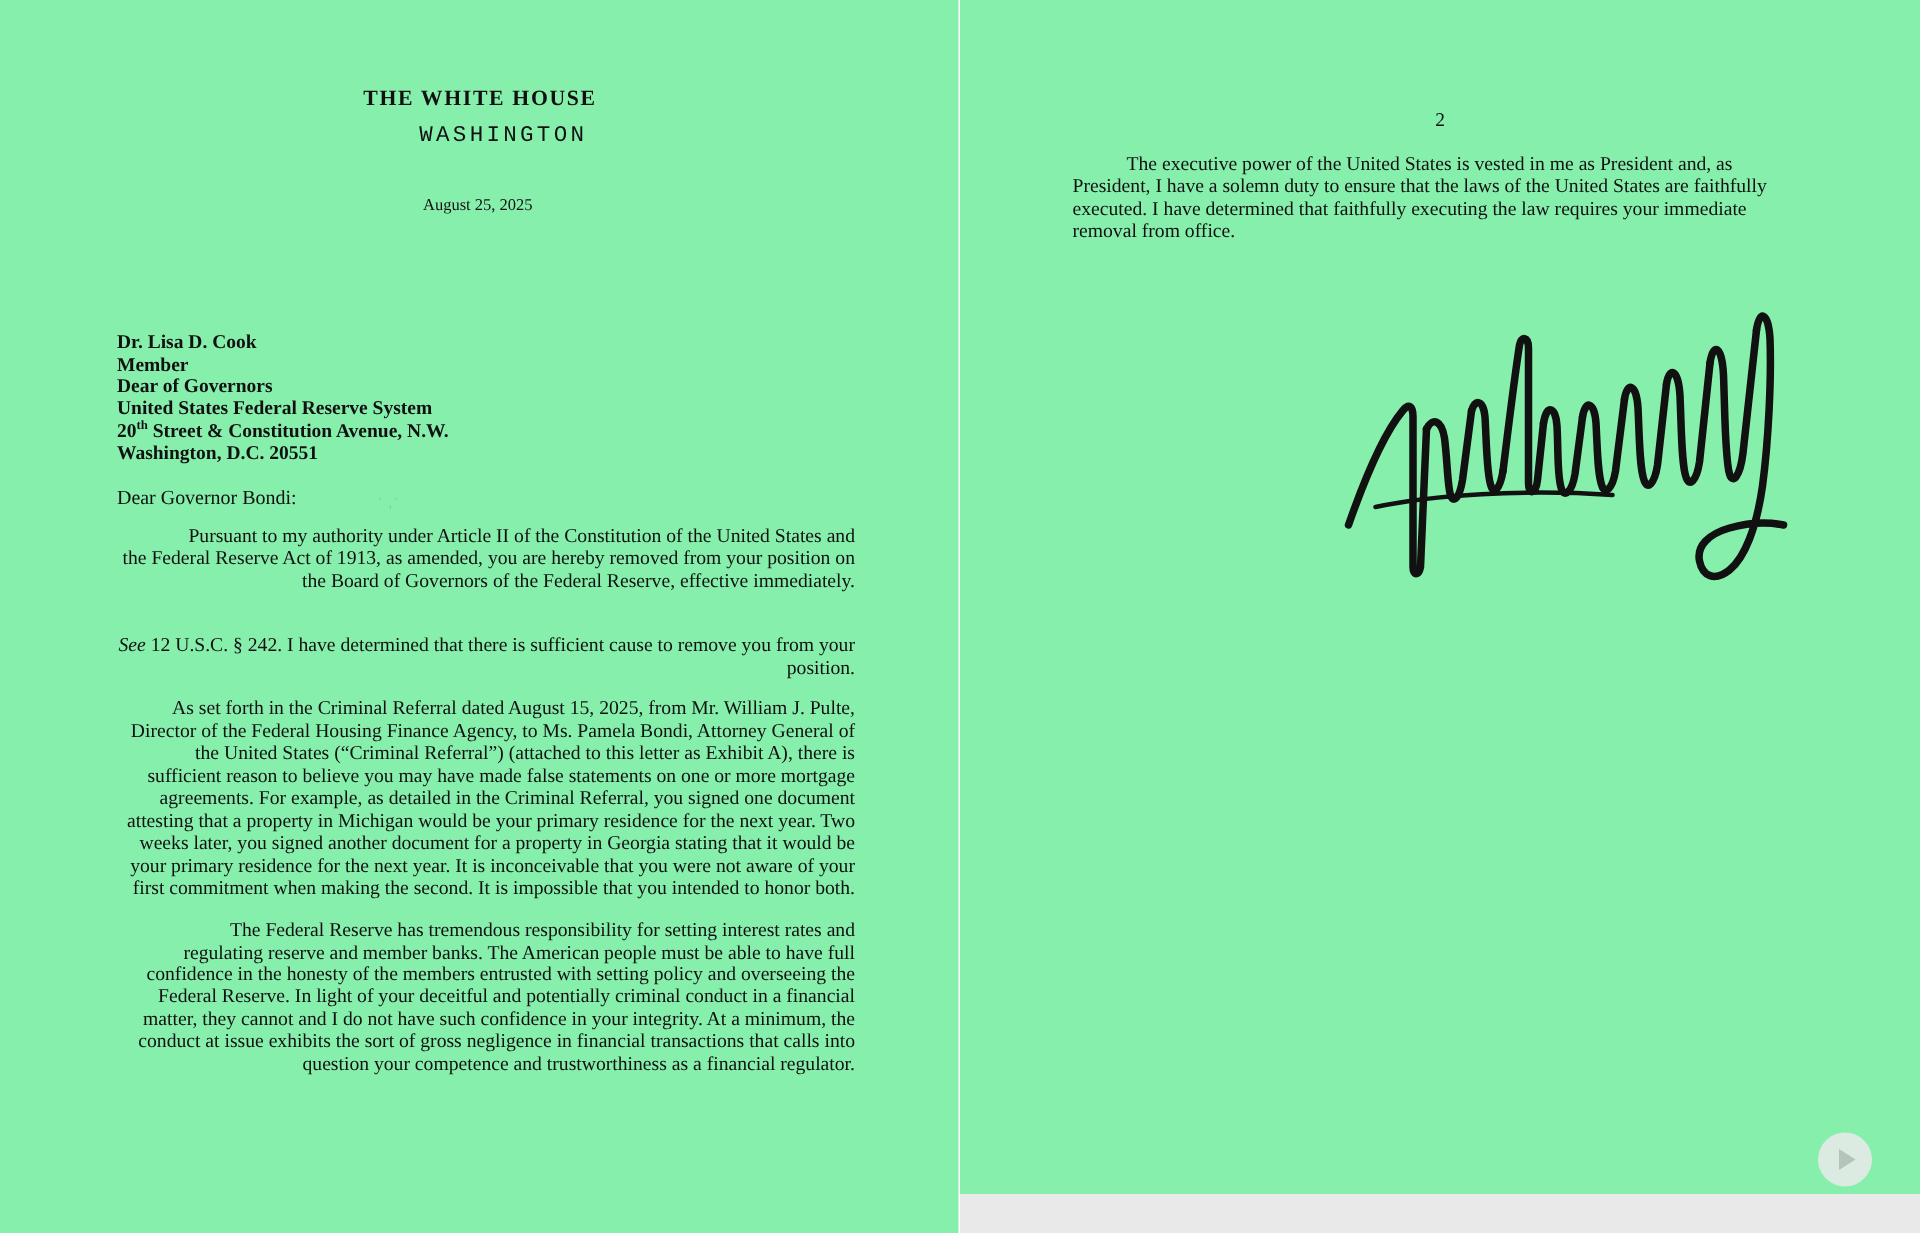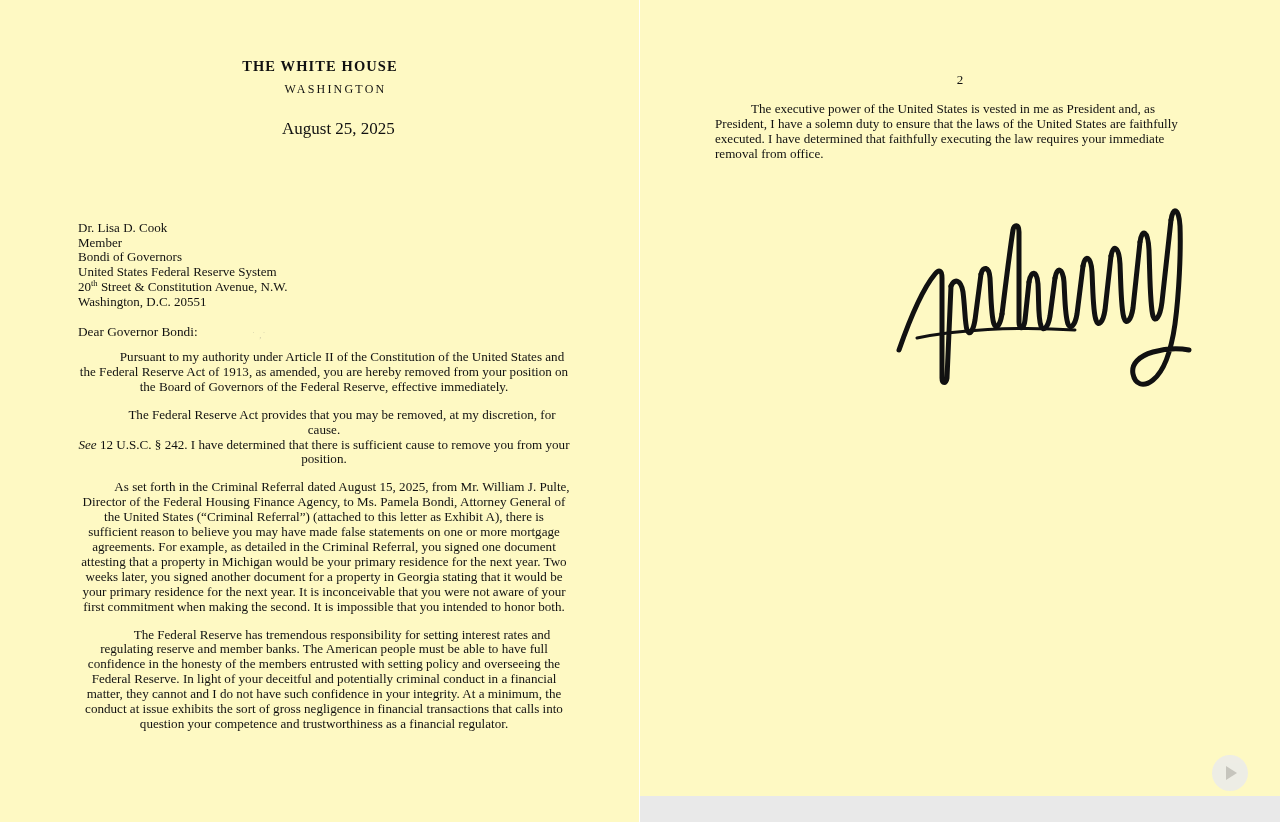--- a/index.html
+++ b/index.html
@@ -11,21 +11,21 @@
     width: 1280px;
     height: 822px;
     position: relative;
     overflow: hidden;
     font-family: "Liberation Serif", serif;
     color: #111111;
   }
   .page {
     position: absolute;
     top: 0;
-    background: #fef9c3;
+    background: #86efac;
   }
   
   #page-one {
     left: 0;
     width: 640px;
     height: 822px;
   }
   .letterhead {
     position: absolute;
     left: 0;
@@ -33,59 +33,59 @@
     top: 58px;
     text-align: center;
   }
   .letterhead .wh-title {
     font-family: "Liberation Serif", serif;
     font-weight: bold;
     font-size: 14.5px;
     letter-spacing: 1.1px;
   }
   .letterhead .wh-sub {
-    font-family: Liberation Serif, serif;
-    font-size: 12px;
+    font-family: Liberation Mono, monospace;
+    font-size: 15px;
     letter-spacing: 2.2px;
     margin-top: 7px;
     padding-left: 31px;
   }
   .date-line {
     position: absolute;
     left: 282px;
-    top: 119px;
-    font-size: 17px;
+    top: 131px;
+    font-size: 11px;
   }
   .address-block {
     position: absolute;
     left: 78px;
     top: 221px;
     font-size: 13px;
     line-height: 14.7px;
   }
-  .address-block div { white-space: nowrap; }
+  .address-block div { white-space: nowrap; font-weight: bold; }
   .address-block sup {
     font-size: 8.5px;
     vertical-align: super;
     line-height: 0;
   }
   .salutation {
     position: absolute;
     left: 78px;
     top: 324px;
     font-size: 13.3px;
   }
   .body-copy {
     position: absolute;
     left: 78px;
     top: 350px;
     width: 492px;
     font-size: 13.1px;
     line-height: 14.9px;
-    text-align: center;
+    text-align: right;
   }
   .body-copy p {
     margin: 0 0 13px 0;
     text-indent: 36px;
   }
   .body-copy i { font-style: italic; }
   .smudge {
     position: absolute;
     left: 252px;
     top: 330px;
@@ -178,33 +178,33 @@
   <div class="letterhead">
     <div class="wh-title">THE WHITE HOUSE</div>
     <div class="wh-sub">WASHINGTON</div>
   </div>
 
   <div class="date-line">August 25, 2025</div>
 
   <div class="address-block">
     <div>Dr. Lisa D. Cook</div>
     <div>Member</div>
-    <div>Bondi of Governors</div>
+    <div>Dear of Governors</div>
     <div>United States Federal Reserve System</div>
     <div><span>20</span><sup>th</sup><span> Street &amp; Constitution Avenue, N.W.</span></div>
     <div>Washington, D.C.  20551</div>
   </div>
 
   <div class="salutation">Dear Governor Bondi:</div>
 
   <div class="smudge">˙ ,˙</div>
 
   <div class="body-copy">
     <p>Pursuant to my authority under Article II of the Constitution of the United States and the Federal Reserve Act of 1913, as amended, you are hereby removed from your position on the Board of Governors of the Federal Reserve, effective immediately.</p>
-    <p><span>The Federal Reserve Act provides that you may be removed, at my discretion, for cause.</span><br><i>See</i><span> 12 U.S.C. § 242.  I have determined that there is sufficient cause to remove you from your position.</span></p>
+    <p><br><i>See</i><span> 12 U.S.C. § 242.  I have determined that there is sufficient cause to remove you from your position.</span></p>
     <p>As set forth in the Criminal Referral dated August 15, 2025, from Mr. William J. Pulte, Director of the Federal Housing Finance Agency, to Ms. Pamela Bondi, Attorney General of the United States (“Criminal Referral”) (attached to this letter as Exhibit A), there is sufficient reason to believe you may have made false statements on one or more mortgage agreements.  For example, as detailed in the Criminal Referral, you signed one document attesting that a property in Michigan would be your primary residence for the next year.  Two weeks later, you signed another document for a property in Georgia stating that it would be your primary residence for the next year.  It is inconceivable that you were not aware of your first commitment when making the second.  It is impossible that you intended to honor both.</p>
     <p>The Federal Reserve has tremendous responsibility for setting interest rates and regulating reserve and member banks.  The American people must be able to have full confidence in the honesty of the members entrusted with setting policy and overseeing the Federal Reserve.  In light of your deceitful and potentially criminal conduct in a financial matter, they cannot and I do not have such confidence in your integrity.  At a minimum, the conduct at issue exhibits the sort of gross negligence in financial transactions that calls into question your competence and trustworthiness as a financial regulator.</p>
   </div>
 
 </div>
 
 <div class="gutter"></div>
 
 <div class="page" id="page-two">
 

